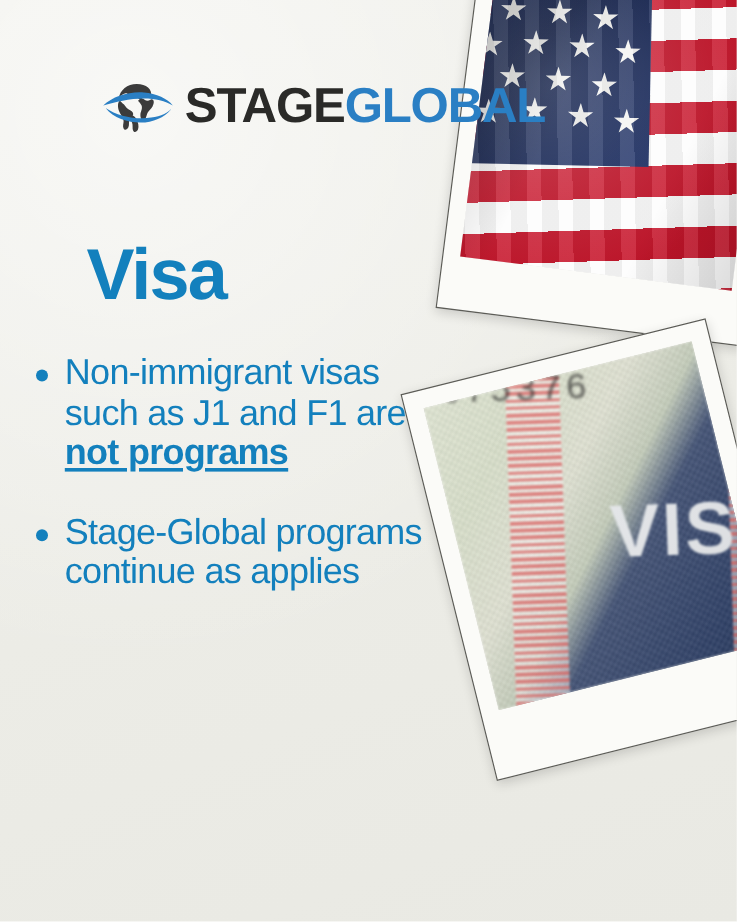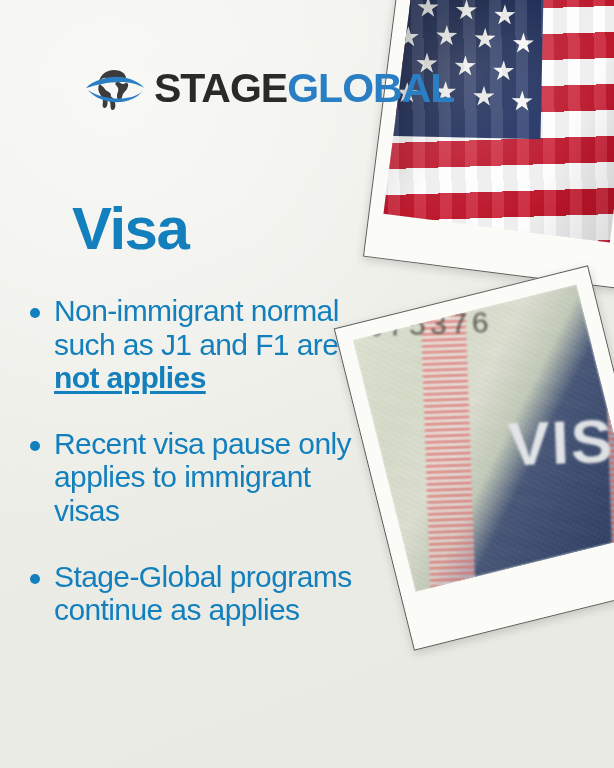--- a/index.html
+++ b/index.html
@@ -343,27 +343,23 @@
   </div>
 
   <h1 id="headline">
     <span class="hl-line l1">Visa</span>
   </h1>
 
   <div id="bullets">
 
     <div class="bullet-item">
       <span class="bullet-dot"></span>
-      <span class="bullet-text"><span>Non-immigrant normal such as J1 and F1 are </span><span class="emph">not applies</span></span>
+      <span class="bullet-text"><span>Non-immigrant visas such as J1 and F1 are </span><span class="emph">not programs</span></span>
     </div>
 
-    <div class="bullet-item">
-      <span class="bullet-dot"></span>
-      <span class="bullet-text"><span>Recent visa pause only applies to immigrant visas</span></span>
-    </div>
 
     <div class="bullet-item">
       <span class="bullet-dot"></span>
       <span class="bullet-text"><span>Stage-Global programs continue as applies</span></span>
     </div>
 
   </div>
 
 </div>
 

